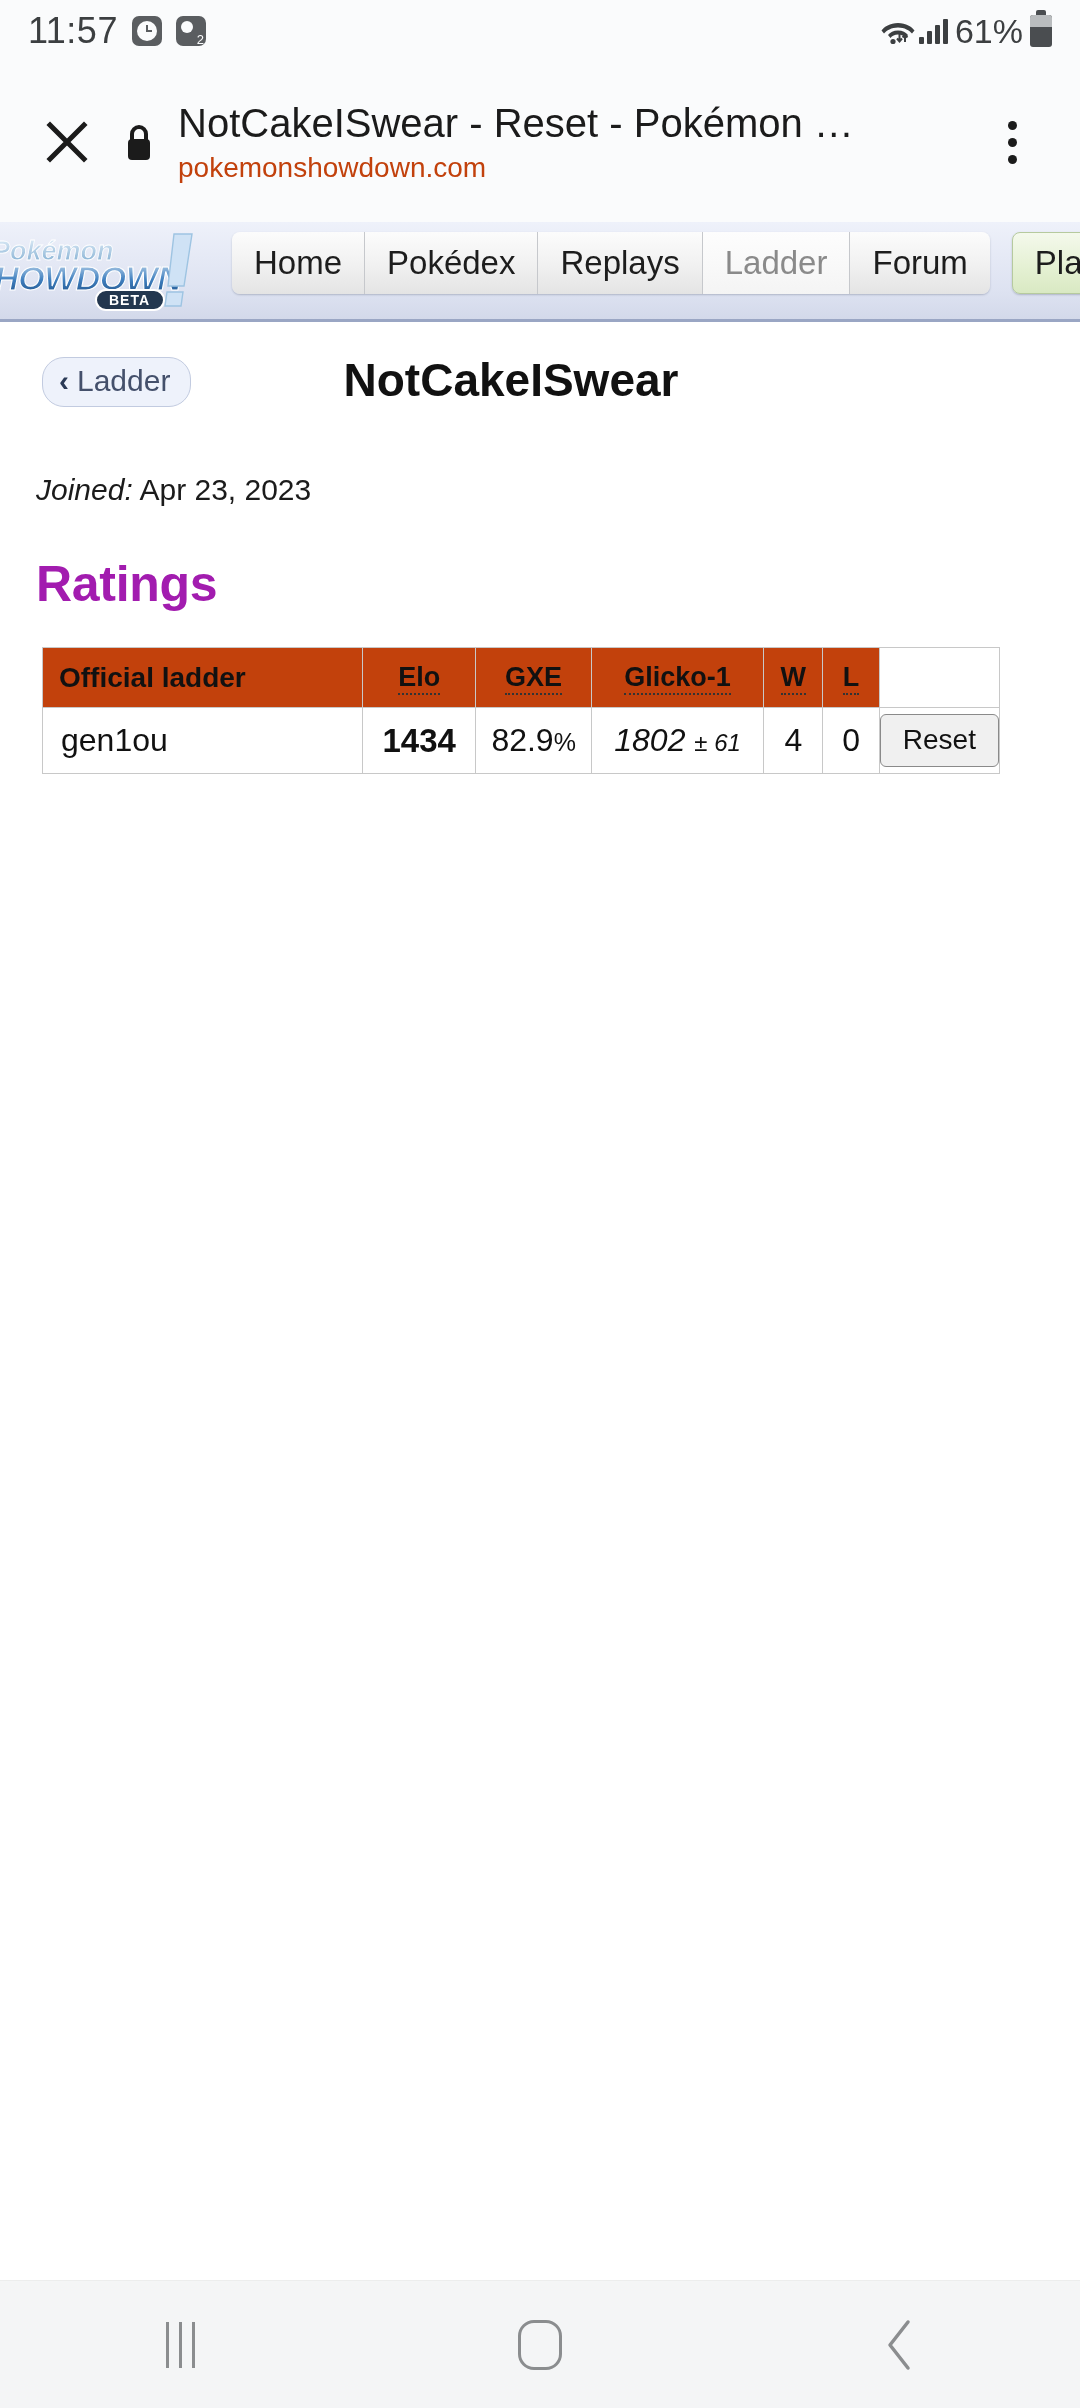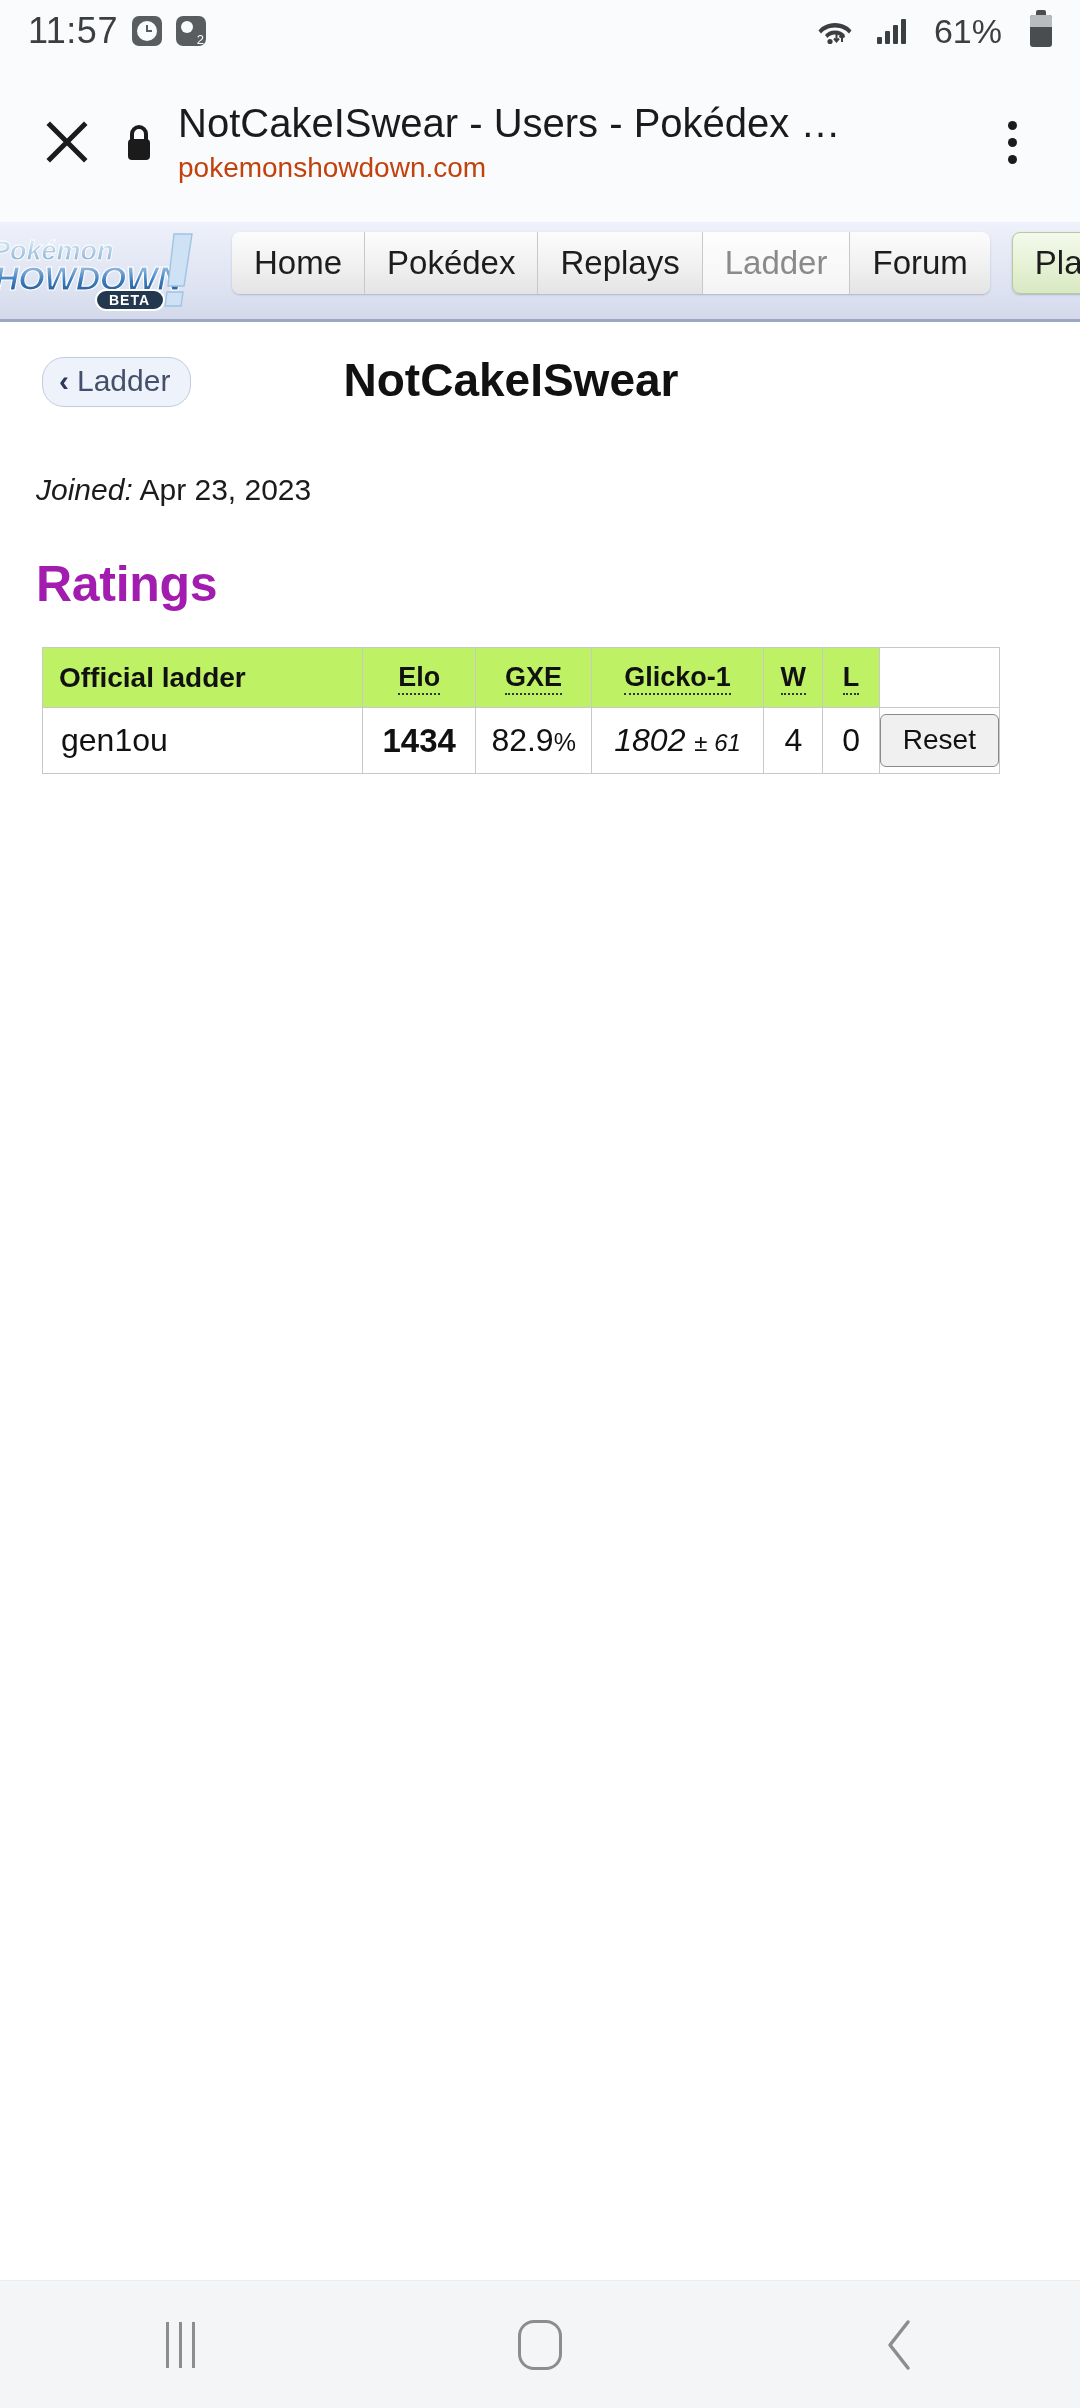--- a/index.html
+++ b/index.html
@@ -38,21 +38,21 @@
     display: flex; align-items: center; justify-content: center;
   }
   .icon-dualapp .dot {
     width: 12px; height: 12px; border-radius: 50%; background: #fafbfc;
     position: absolute; left: 5px; top: 5px;
   }
   .icon-dualapp .badge2 {
     position: absolute; right: 2px; bottom: 0px; font-size: 13px; color: #fafbfc;
     font-family: "Liberation Sans", sans-serif; line-height: 1;
   }
-  .status-right { display: flex; align-items: center; gap: 24px; }
+  .status-right { display: flex; align-items: center; gap: 3px; }
   .icon-wifi { position: relative; width: 36px; height: 30px; }
   .icon-wifi svg { display: block; }
   .icon-signal { display: flex; align-items: flex-end; gap: 3px; height: 26px; }
   .icon-signal i { display: block; width: 5px; background: #3c3f41; border-radius: 1px; }
   .icon-signal i:nth-child(1) { height: 7px; }
   .icon-signal i:nth-child(2) { height: 13px; }
   .icon-signal i:nth-child(3) { height: 19px; }
   .icon-signal i:nth-child(4) { height: 25px; }
   .status-batt-text { font-size: 34px; color: #3c3f41; margin-left: 4px; }
   .icon-battery {
@@ -156,21 +156,21 @@
 
   .ratings-wrap { margin: 34px 0 0 42px; }
   table.ratings {
     border-collapse: collapse; width: 958px; background: #fff;
     font-size: 30px; color: #111;
   }
   table.ratings th, table.ratings td {
     border: 1px solid #c8c8c8; padding: 0 14px; height: 60px; vertical-align: middle;
   }
   table.ratings thead th {
-    background: #bef264; font-size: 27px; font-weight: bold; text-align: center;
+    background: #c2410c; font-size: 27px; font-weight: bold; text-align: center;
   }
   table.ratings thead th.ladder-col { text-align: left; font-size: 28px; padding-left: 16px; }
   table.ratings thead th.blank-col { background: #ffffff; }
   .abbr { border-bottom: 2px dotted #333; padding-bottom: 1px; }
   table.ratings tbody td { height: 66px; text-align: center; background: #fff; }
   table.ratings tbody td.format { text-align: left; font-size: 32px; padding-left: 18px; }
   table.ratings tbody td.elo { font-weight: bold; font-size: 33px; }
   table.ratings tbody td.gxe { font-size: 32px; }
   .gxe-pct { font-size: 25px; }
   table.ratings tbody td.glicko { font-style: italic; font-size: 32px; white-space: nowrap; }
@@ -249,21 +249,21 @@
         <path d="M8 8 L42 42 M42 8 L8 42" stroke="#1b1b1b" stroke-width="5" stroke-linecap="square"></path>
       </svg>
     </div>
     <div class="lock-wrap">
       <svg width="34" height="42" viewBox="0 0 34 42">
         <path d="M10 19 L10 13 a7 7 0 0 1 14 0 L24 19" stroke="#1b1b1b" stroke-width="4" fill="none"></path>
         <rect x="6" y="18" width="22" height="21" rx="4" fill="#1b1b1b"></rect>
       </svg>
     </div>
     <div class="url-block">
-      <div class="page-title-text">NotCakeISwear - Users - Pokédex …</div>
+      <div class="page-title-text">NotCakeISwear - Reset - Pokémon …</div>
       <div class="page-url-text">pokemonshowdown.com</div>
     </div>
     <div class="btn-menu">
       <span></span>
         <span></span>
         <span></span>
     </div>
   </div>
 
   <div class="site-nav">

